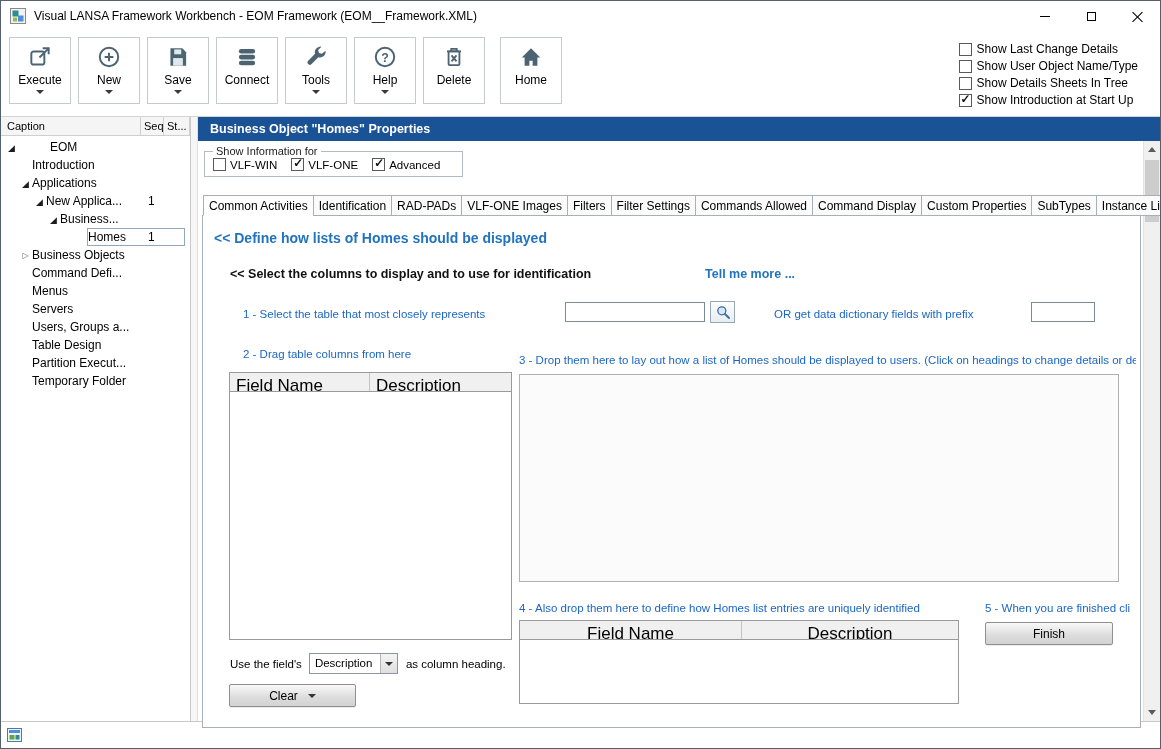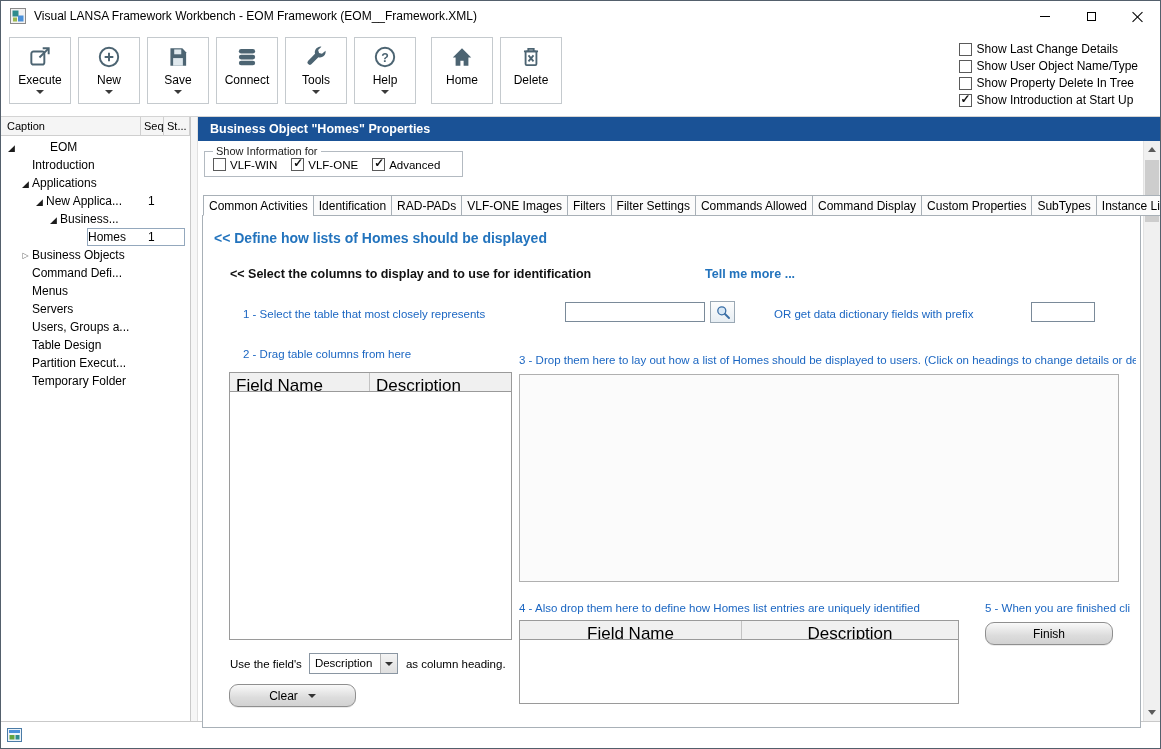--- a/index.html
+++ b/index.html
@@ -96,21 +96,21 @@
   .data-table { position:absolute; border:1px solid #9a9a9a; background:#fff; }
   .src-table { left:26px; top:156px; width:283px; height:268px; }
   .id-table  { left:316px; top:404px; width:440px; height:84px; }
   .dt-head { display:flex; background:#f0f0f0; border-bottom:1px solid #9a9a9a; font-size:17px; height:19px; }
   .dt-cell { padding:3px 6px 0 6px; border-right:1px solid #c3c3c3; white-space:nowrap; overflow:hidden; }
   .src-table .c1 { width:140px; flex:0 0 auto; } .src-table .c2 { flex:1 1 auto; border-right:none; }
   .id-table .c1 { width:222px; flex:0 0 auto; text-align:center; } .id-table .c2 { flex:1 1 auto; border-right:none; text-align:center; }
 
   .drop-area { position:absolute; left:316px; top:158px; width:600px; height:208px; border:1px solid #b0b0b0; background:#fbfbfb; }
 
-  .push-btn { border:1px solid #8f8f8f; background:linear-gradient(#f9f9f9,#dcdcdc 60%,#d2d2d2); font-size:12px; display:flex; align-items:center; justify-content:center; cursor:pointer; border-radius:9px; box-shadow:0 1px 0 rgba(0,0,0,0.08); }
+  .push-btn { border:1px solid #8f8f8f; background:linear-gradient(#f9f9f9,#dcdcdc 60%,#d2d2d2); font-size:12px; display:flex; align-items:center; justify-content:center; cursor:pointer; border-radius:2px; box-shadow:0 1px 0 rgba(0,0,0,0.08); }
   .finish-btn { position:absolute; left:782px; top:406px; width:128px; height:23px; }
   .clear-btn { position:absolute; left:26px; top:468px; width:127px; height:23px; }
   .clear-btn .caret { width:0; height:0; border-left:4px solid transparent; border-right:4px solid transparent; border-top:4px solid #333; margin-left:10px; }
 
   .use-row { position:absolute; left:27px; top:437px; display:flex; align-items:center; }
   .use-lbl { font-size:11.5px; margin-right:7px; }
   .combo { display:flex; width:89px; height:21px; border:1px solid #8a96a2; background:#fff; align-items:stretch; cursor:pointer; }
   .combo-text { flex:1 1 auto; font-size:11.5px; padding:3px 0 0 5px; white-space:nowrap; overflow:hidden; }
   .combo-btn { width:17px; flex:0 0 auto; background:linear-gradient(#f4f4f4,#dfdfdf); border-left:1px solid #b5b5b5; display:flex; align-items:center; justify-content:center; }
   .combo-btn i { width:0; height:0; border-left:4px solid transparent; border-right:4px solid transparent; border-top:4px solid #333; }
@@ -213,53 +213,53 @@
       <div class="tb-btn">
         <span class="tb-icon">
           <svg width="26" height="26" viewBox="0 0 24 24">
             <circle cx="12" cy="12" r="8.5" fill="none" stroke="#4c6472" stroke-width="1.8"></circle>
             <text x="12" y="16.2" text-anchor="middle" font-size="11.5" font-weight="bold" fill="#4c6472" font-family="Liberation Sans, sans-serif">?</text>
           </svg>
         </span>
         <span class="tb-label">Help</span>
         <span class="tb-caret"></span>
       </div>
-      <div class="tb-btn home-gap">
-        <span class="tb-icon">
-          <svg width="26" height="26" viewBox="0 0 24 24" fill="#4c6472">
-            <path d="M3.5 12.5 L12 4 l8.5 8.5 h-2.6 V20 h-4.4 v-4.6 h-3 V20 H6.1 v-7.5 z"></path>
-          </svg>
-        </span>
-        <span class="tb-label">Home</span>
-      </div>
       <div class="tb-btn">
         <span class="tb-icon">
           <svg width="26" height="26" viewBox="0 0 24 24" fill="none" stroke="#4c6472" stroke-width="1.7">
             <path d="M9.5 6.5 V4.5 h5 v2"></path>
             <path d="M5.5 6.8 h13"></path>
             <rect x="7" y="6.8" width="10" height="12.7" rx="1"></rect>
             <path d="M9.7 10.5 l4.6 5.5 M14.3 10.5 l-4.6 5.5"></path>
           </svg>
         </span>
         <span class="tb-label">Delete</span>
       </div>
+      <div class="tb-btn home-gap">
+        <span class="tb-icon">
+          <svg width="26" height="26" viewBox="0 0 24 24" fill="#4c6472">
+            <path d="M3.5 12.5 L12 4 l8.5 8.5 h-2.6 V20 h-4.4 v-4.6 h-3 V20 H6.1 v-7.5 z"></path>
+          </svg>
+        </span>
+        <span class="tb-label">Home</span>
+      </div>
     </div>
 
     <div class="tb-options">
       <div class="opt-row">
         <span class="cb"></span>
         <span class="opt-label">Show Last Change Details</span>
       </div>
       <div class="opt-row">
         <span class="cb"></span>
         <span class="opt-label">Show User Object Name/Type</span>
       </div>
       <div class="opt-row">
         <span class="cb"></span>
-        <span class="opt-label">Show Property Delete In Tree</span>
+        <span class="opt-label">Show Details Sheets In Tree</span>
       </div>
       <div class="opt-row">
         <span class="cb checked"></span>
         <span class="opt-label">Show Introduction at Start Up</span>
       </div>
     </div>
   </div>
 
   <div class="body-row">
 

